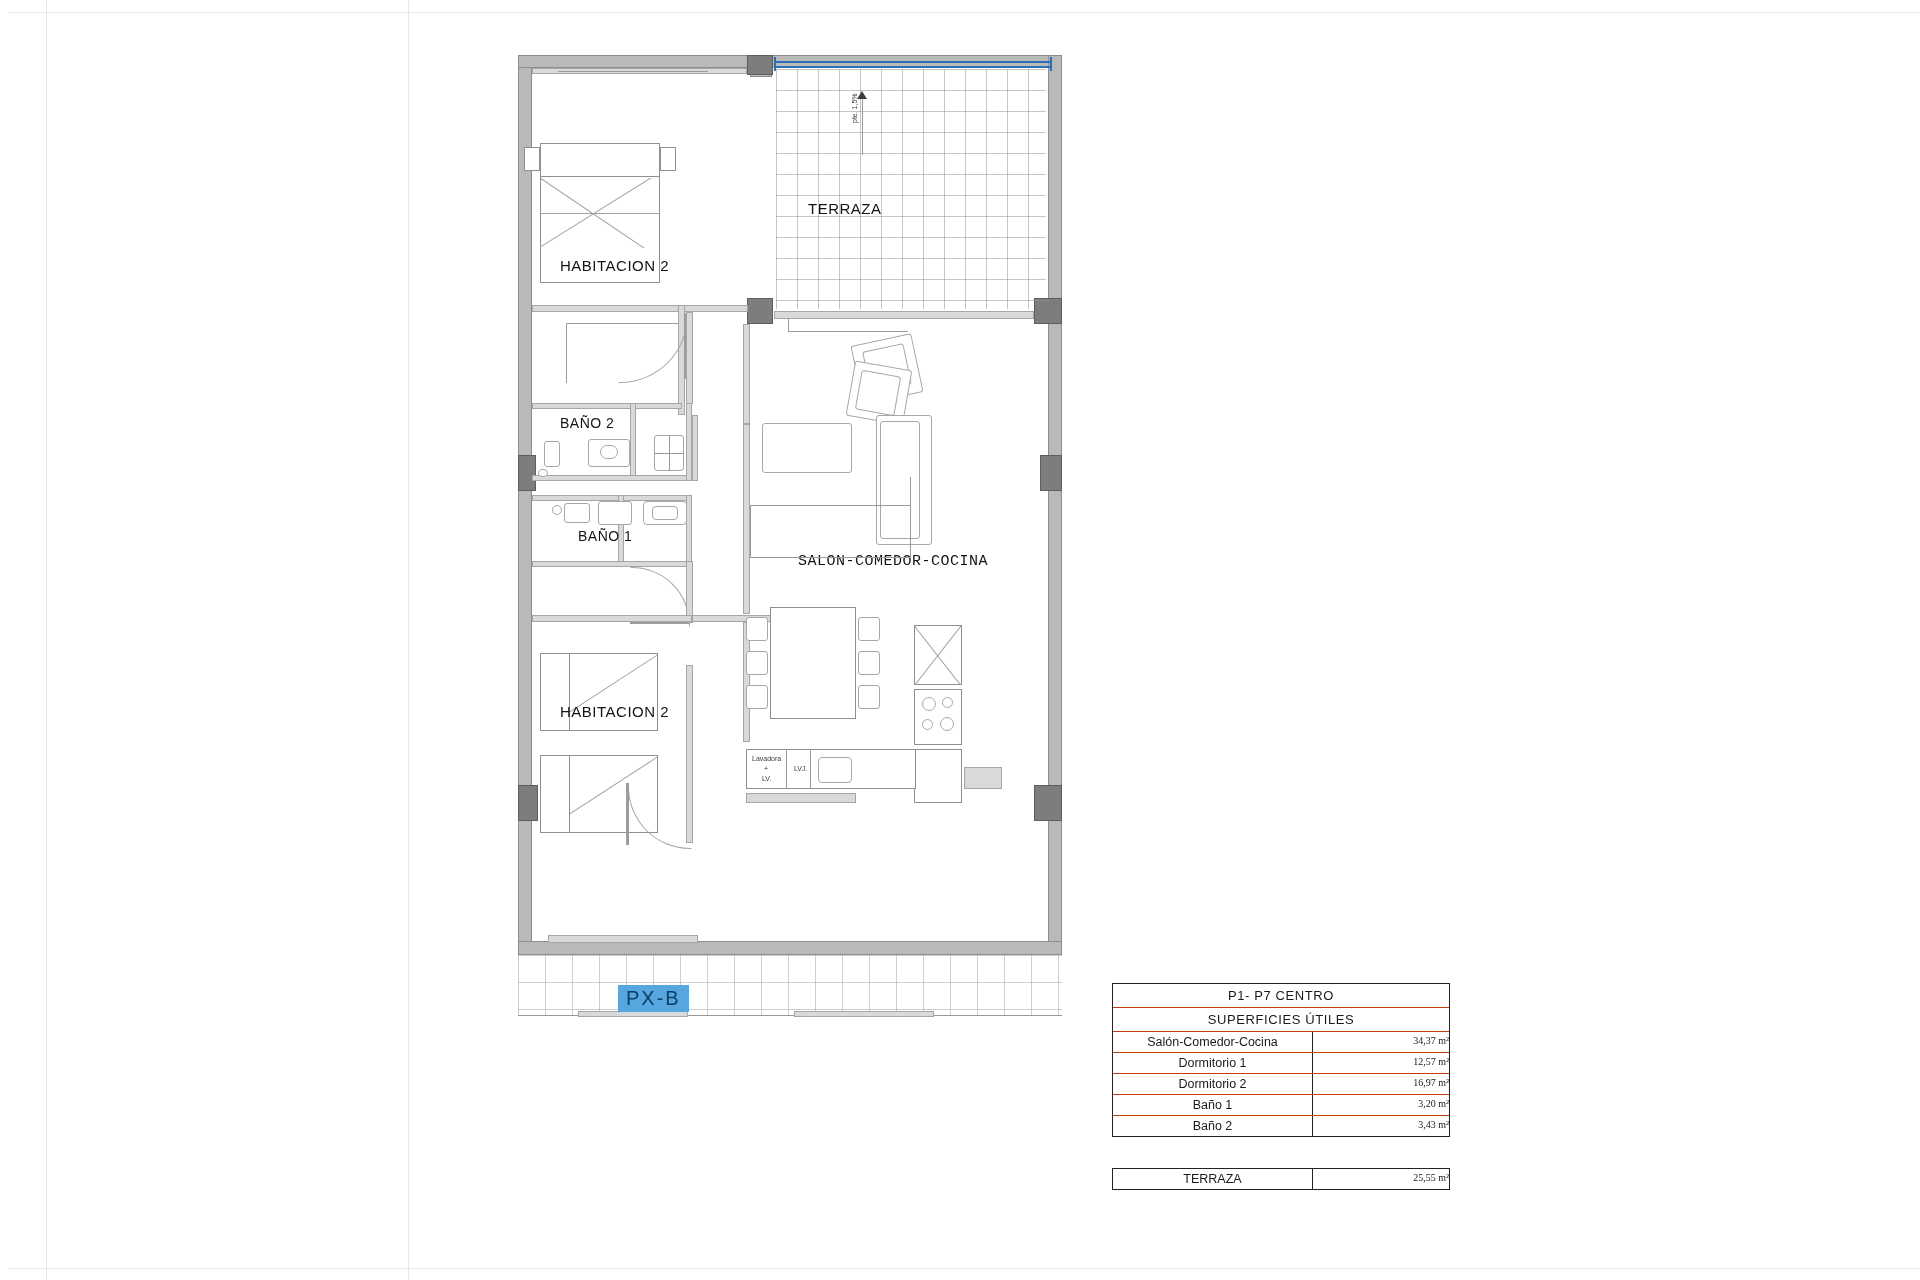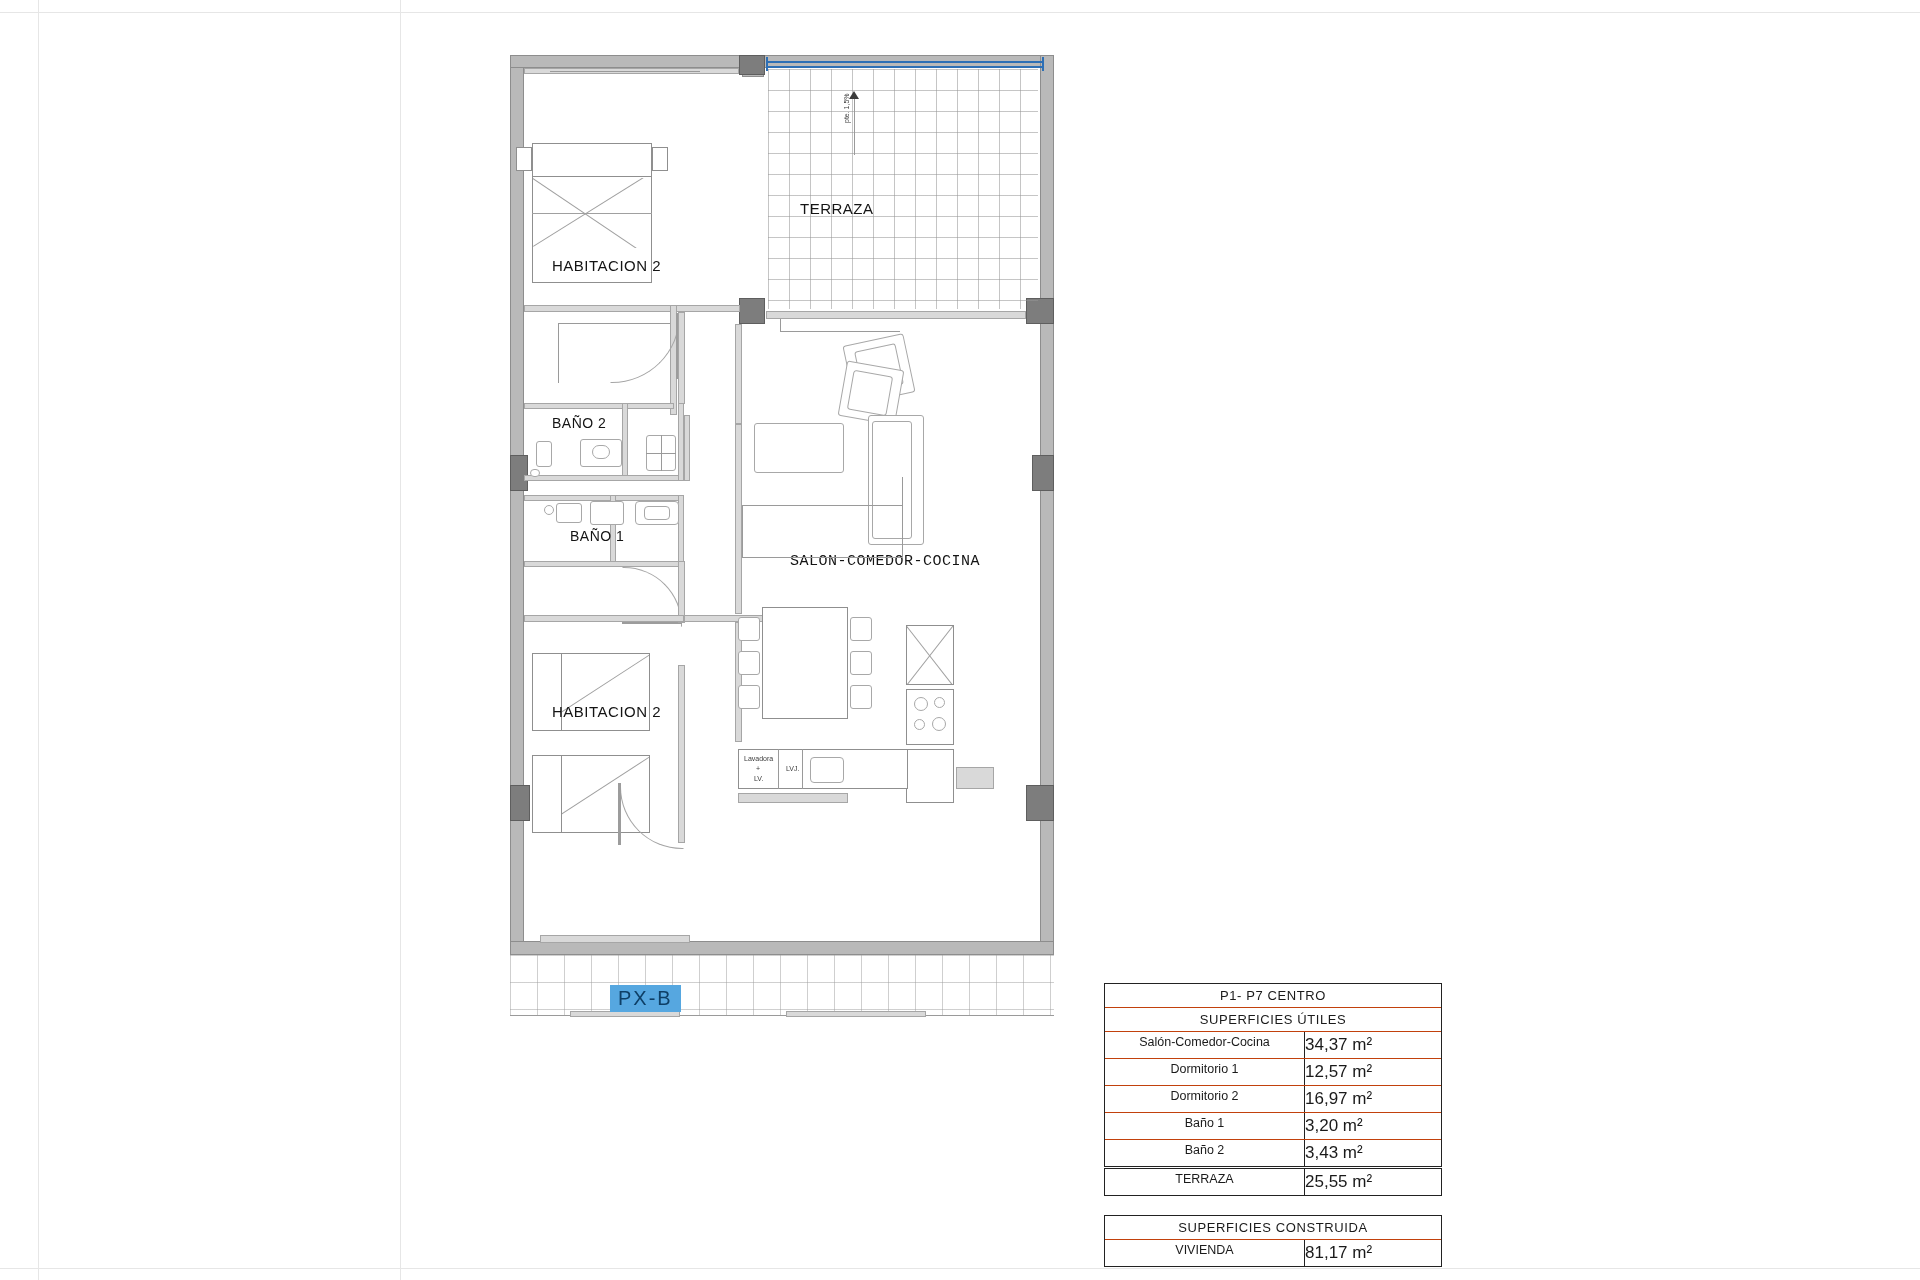--- a/index.html
+++ b/index.html
@@ -4,21 +4,21 @@
 <style>
   html,body{margin:0;padding:0;}
   body{
     width:1920px;height:1280px;
     background:#ffffff;
     font-family:"Liberation Sans", sans-serif;
     color:#1a1a1a;
     overflow:hidden;
     position:relative;
   }
-  .sheet{position:absolute;left:0;top:0;width:1852px;height:1280px;}
+  .sheet{position:absolute;left:8px;top:0;width:1852px;height:1280px;}
 
   
   .guide-v{position:absolute;top:0;width:1px;height:1280px;background:#e6e6e6;}
   .guide-h{position:absolute;left:0;height:1px;width:1920px;background:#e6e6e6;}
 
   
   .plan{position:absolute;left:510px;top:55px;width:560px;height:990px;}
 
   .wall{position:absolute;background:#b9b9b9;border:1px solid #8d8d8d;box-sizing:border-box;}
   .wall-dark{position:absolute;background:#7d7d7d;border:1px solid #5e5e5e;box-sizing:border-box;}
@@ -86,21 +86,21 @@
   .tbl .trow{display:flex;border-bottom:1px solid #c2410c;box-sizing:border-box;}
   .tbl .trow:last-child{border-bottom:none;}
   .tbl .th{
     flex:1;text-align:center;padding:4px 0;font-size:13px;letter-spacing:.6px;
   }
   .tbl .c1{
     width:200px;box-sizing:border-box;text-align:center;padding:3px 0;border-right:1px solid #222;
     font-size:12.5px;
   }
   .tbl .c2{
-    flex:1;box-sizing:border-box;text-align:left;padding:3px 0;font-size:17px;
+    flex:1;box-sizing:border-box;text-align:right;padding:3px 0;font-size:10px;font-family:Liberation Serif, serif;
   }
 </style>
 </head>
 <body>
 
 <div class="sheet">
 
   <div class="guide-v" style="left:38px;"></div>
   <div class="guide-v" style="left:400px;"></div>
   <div class="guide-h" style="top:12px;"></div>
@@ -309,23 +309,14 @@
     </div>
   </div>
 
   <div class="tbl" style="left:1104px;top:1168px;width:338px;">
     <div class="trow">
       <div class="c1">TERRAZA</div>
       <div class="c2">25,55 m²</div>
     </div>
   </div>
 
-  <div class="tbl" style="left:1104px;top:1215px;width:338px;">
-    <div class="trow">
-      <div class="th">SUPERFICIES CONSTRUIDA</div>
-    </div>
-    <div class="trow">
-      <div class="c1">VIVIENDA</div>
-      <div class="c2">81,17 m²</div>
-    </div>
-  </div>
 
 </div>
 
 </body></html>

